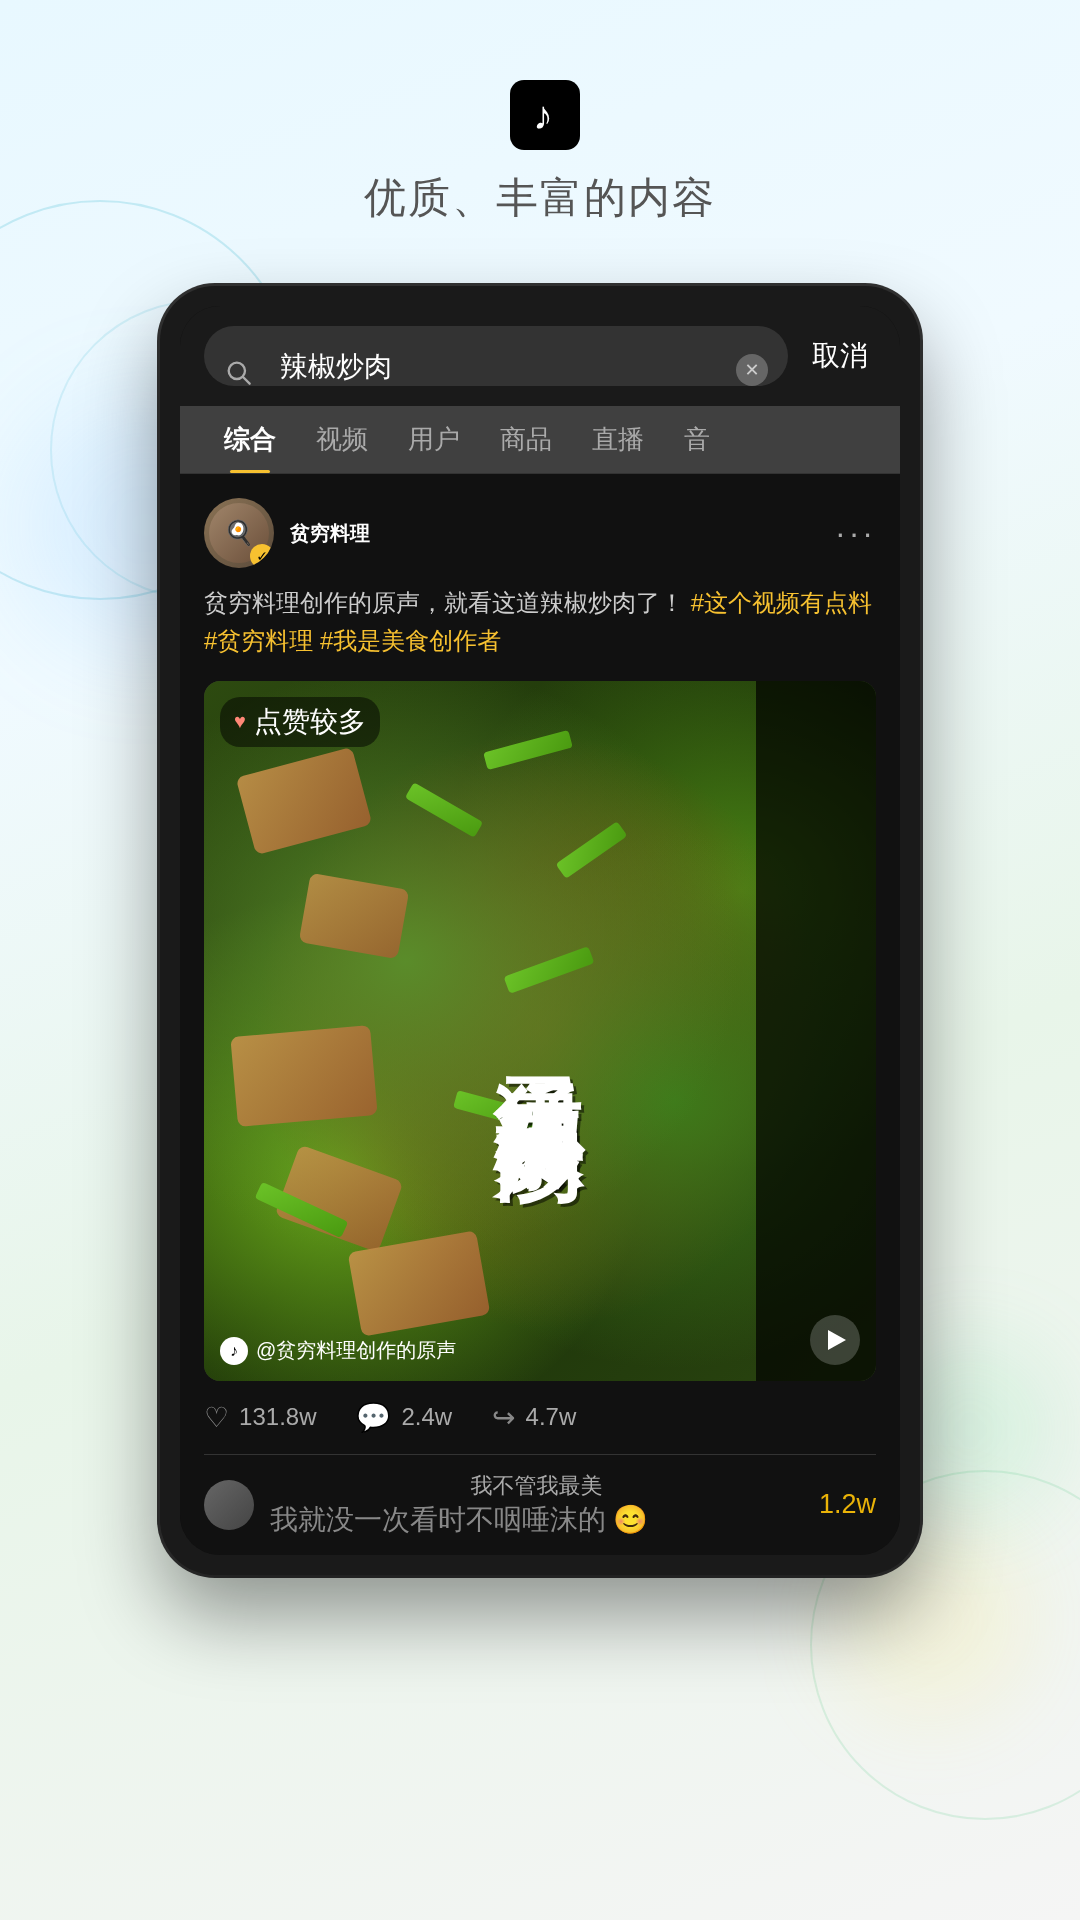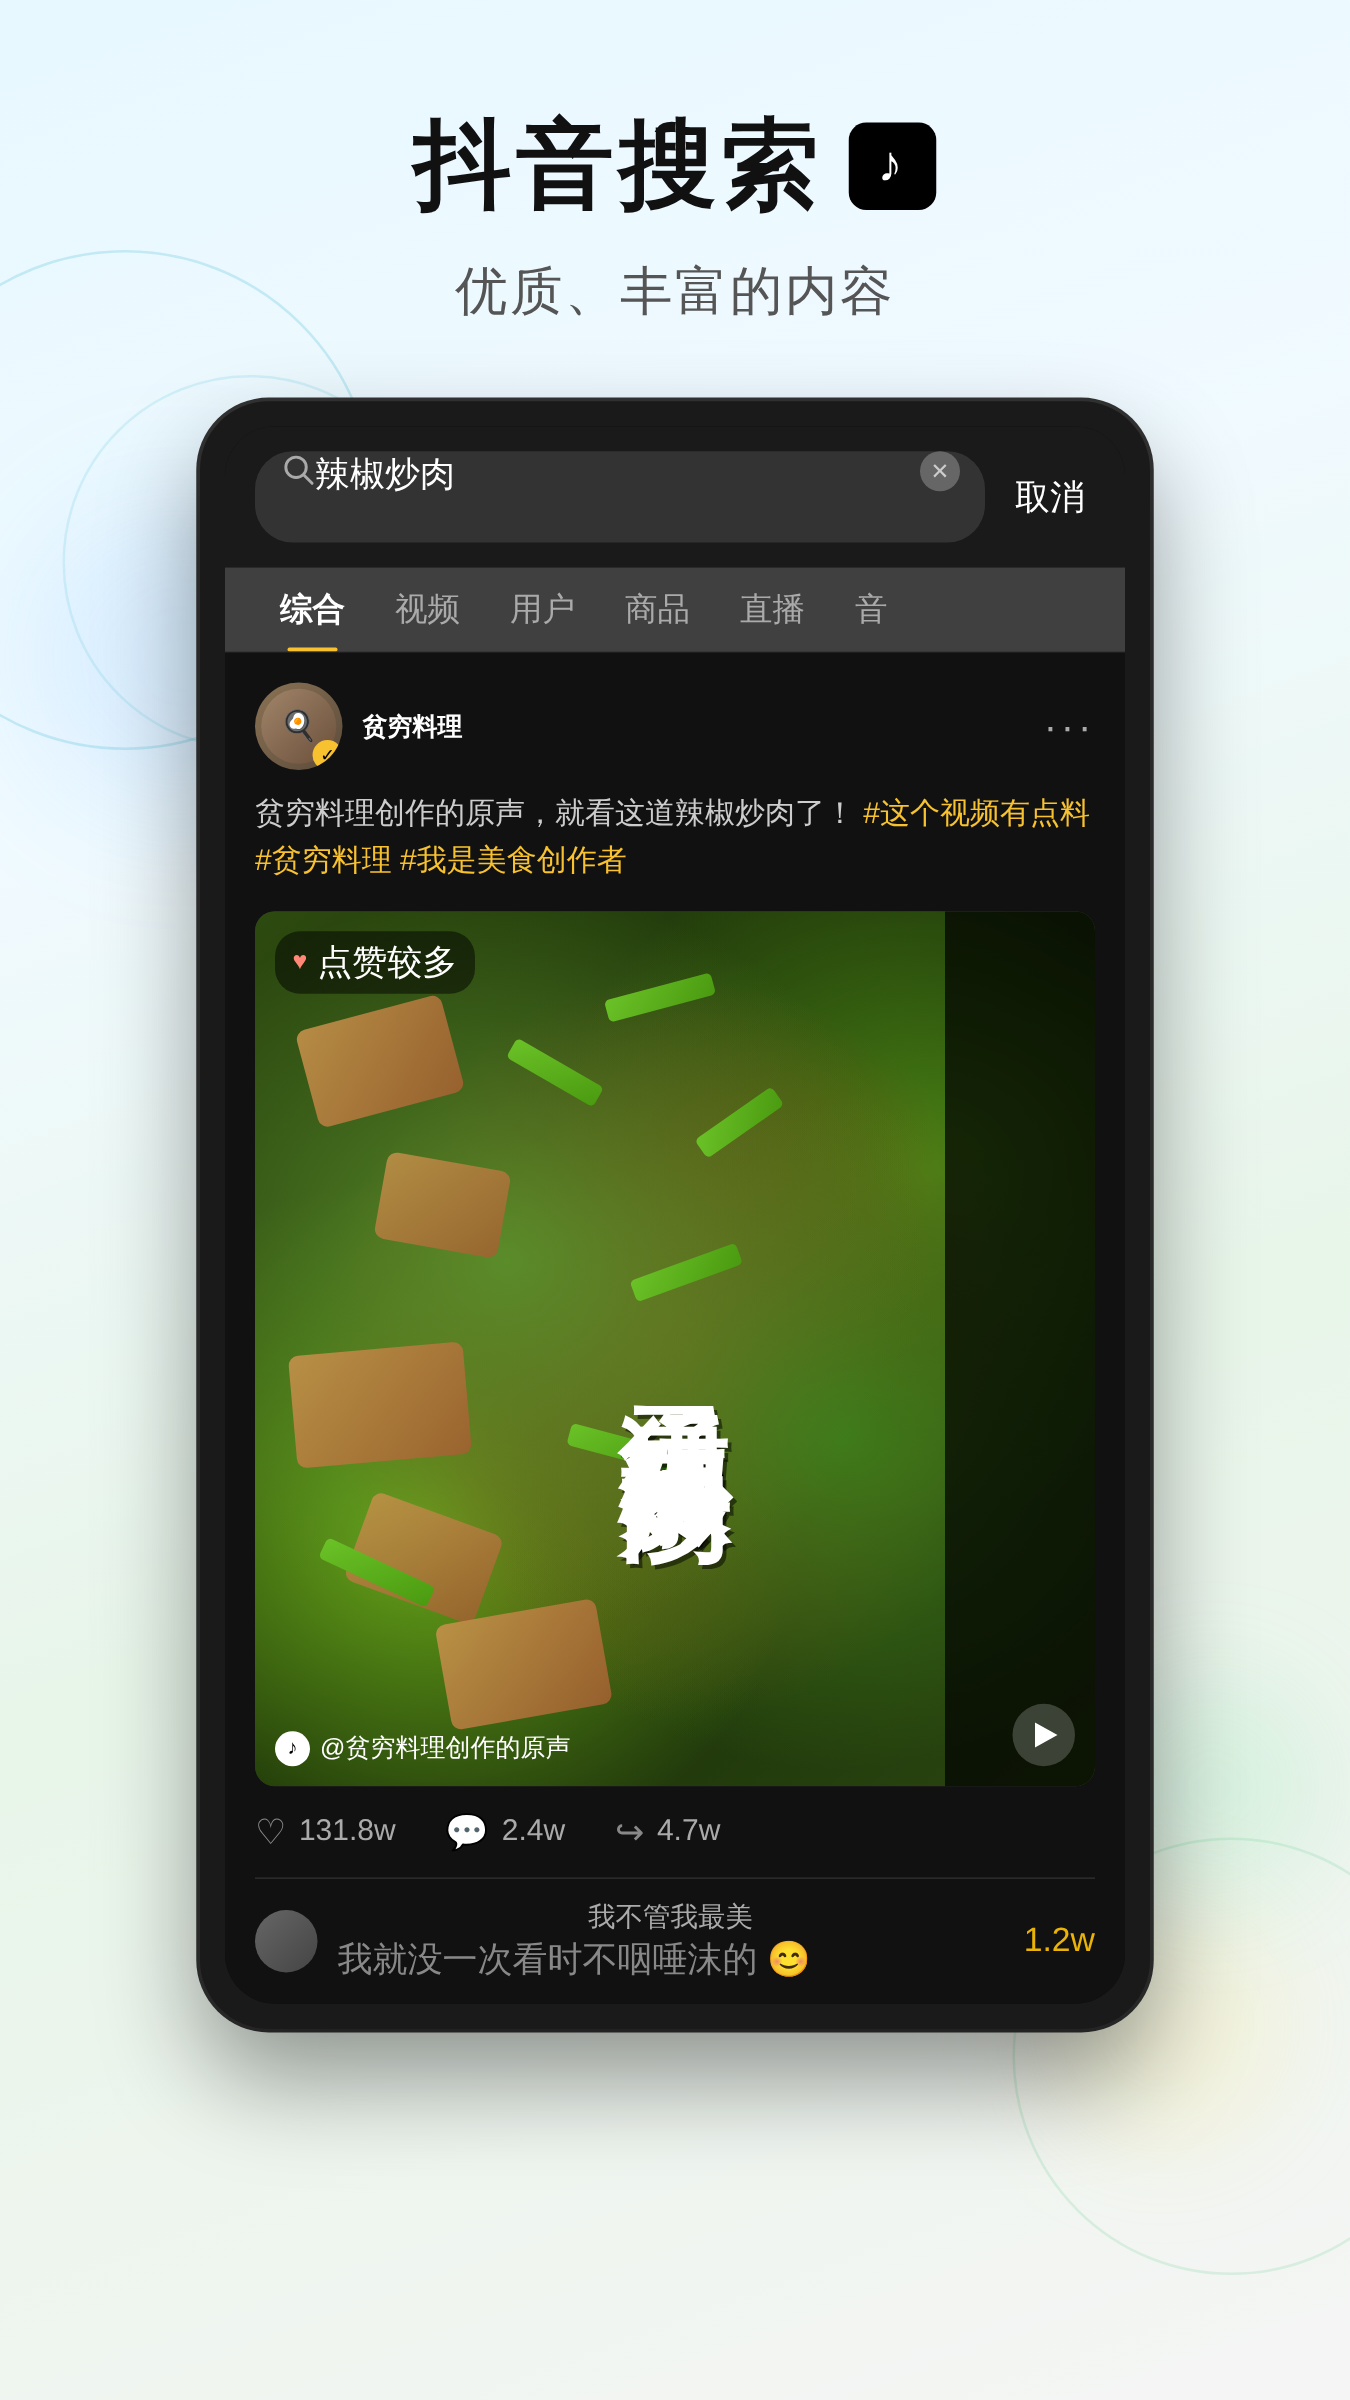--- a/index.html
+++ b/index.html
@@ -115,25 +115,25 @@
       align-items: center;
       padding: 20px 24px;
       gap: 16px;
       background: #1a1a1a;
     }
 
     .search-input-box {
       flex: 1;
       background: #333;
       border-radius: 30px;
-      height: 73px;
-      display: flex;
-      align-items: flex-start;
+      height: 60px;
+      display: flex;
+      align-items: flex-end;
       padding: 0 20px;
-      gap: 0;
+      gap: 28px;
     }
 
     .search-icon-svg {
       width: 28px;
       height: 28px;
       fill: none;
       stroke: #aaa;
       stroke-width: 2.5;
     }
 
@@ -503,21 +503,20 @@
 
 <div class="bg-circle-1"></div>
 <div class="bg-circle-2"></div>
 <div class="bg-circle-3"></div>
 <div class="blob-yellow"></div>
 <div class="blob-blue"></div>
 <div class="blob-green"></div>
 
 <div class="header-section">
   <div class="main-title">
-    <span>抖音搜索</span>
     <div class="tiktok-logo-icon">
       <span class="tiktok-logo-inner">♪</span>
     </div>
   </div>
   <div class="subtitle">优质、丰富的内容</div>
 </div>
 
 <div class="phone-wrapper">
   <div class="phone-frame">
     <div class="phone-screen">

